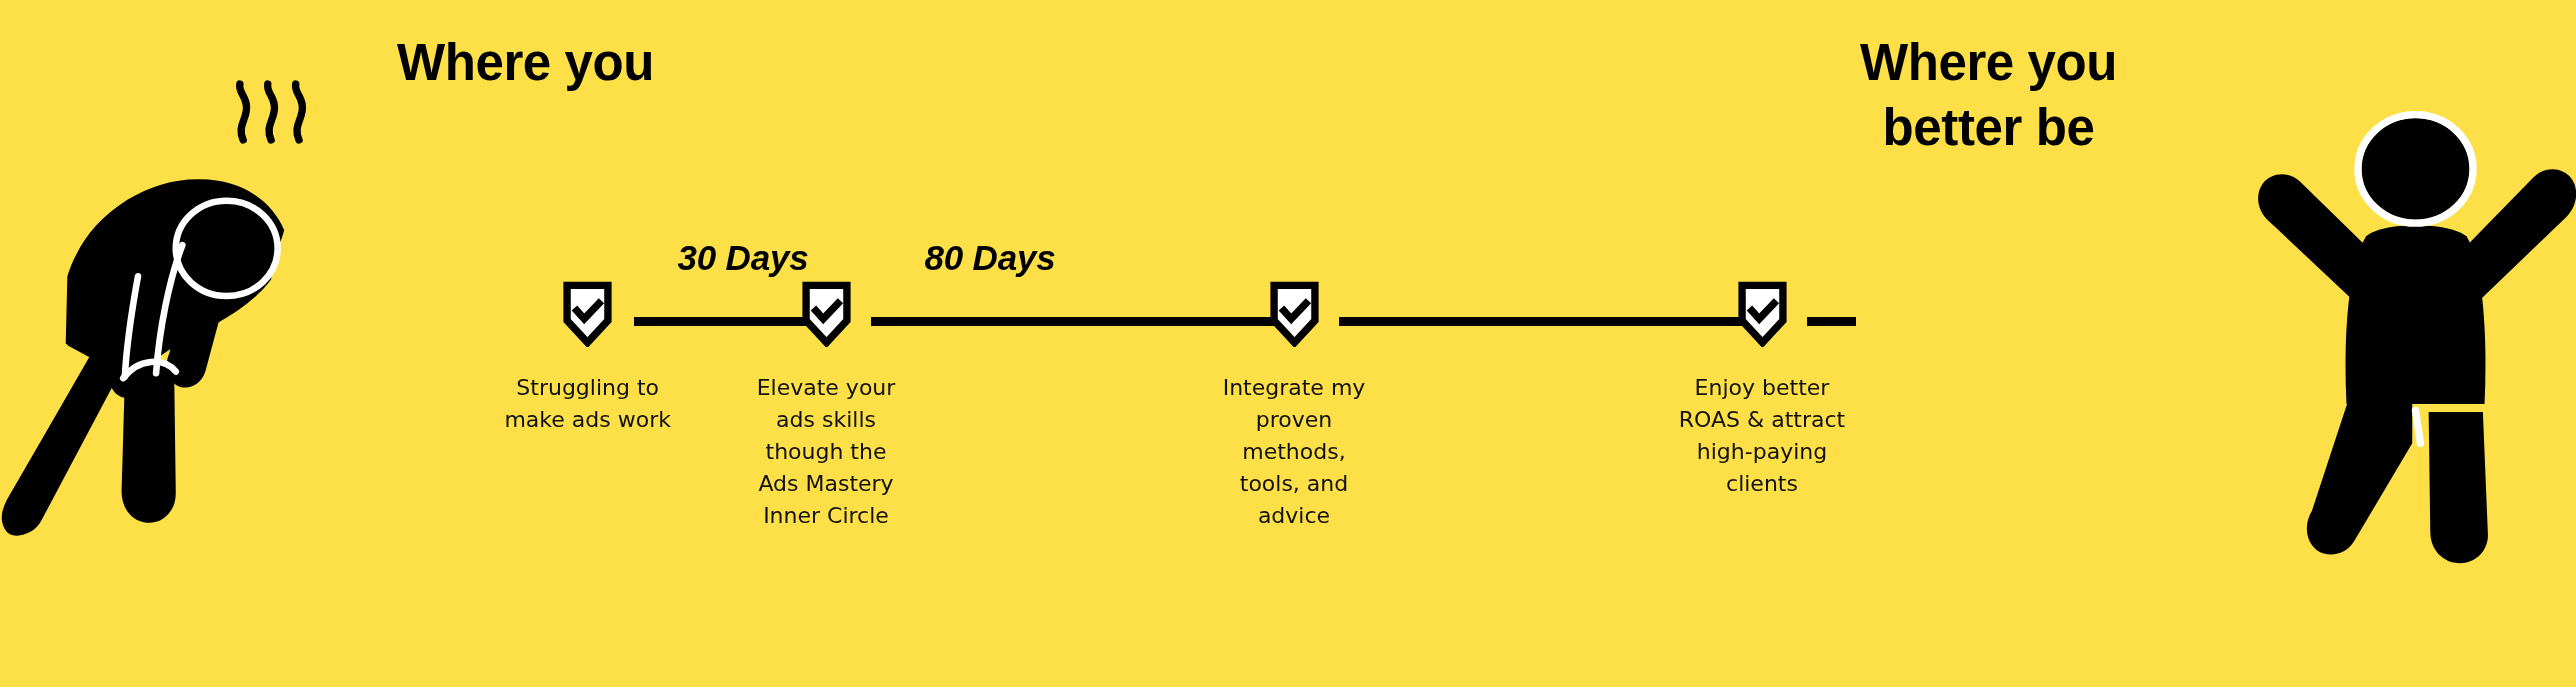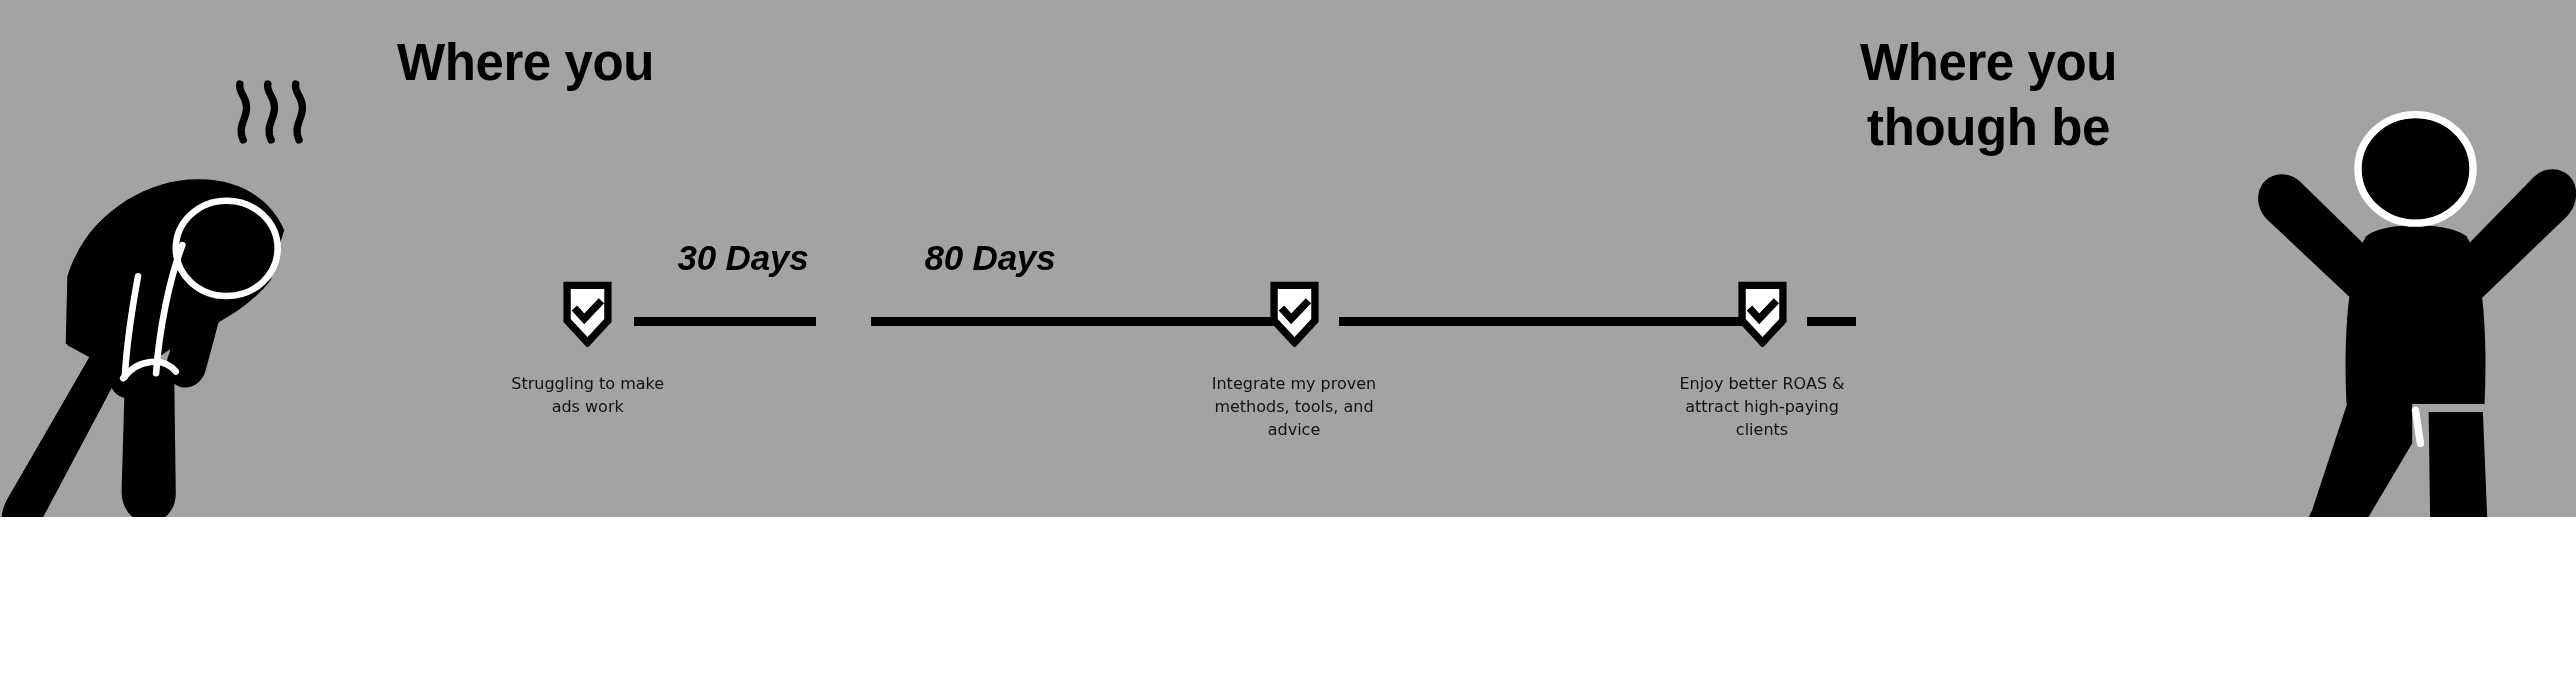--- a/index.html
+++ b/index.html
@@ -7,22 +7,22 @@
     padding: 0;
     background: #ffffff;
   }
   body {
     font-family: "Liberation Sans", sans-serif;
     color: #000000;
   }
   #page {
     position: relative;
     width: 2576px;
-    height: 517px;
-    background: #a3a3a3;
+    height: 687px;
+    background: #fde047;
     overflow: hidden;
   }
 
   
   .figure-left {
     position: absolute;
     left: 0px;
     top: 33px;
     width: 345px;
     height: 526px;
@@ -104,21 +104,21 @@
     height: 66px;
     margin: 0 auto;
   }
   .shield-wrap svg {
     display: block;
     width: 49px;
     height: 66px;
   }
   .caption {
     margin-top: 25px;
-    font-size: 16px;
+    font-size: 22px;
     line-height: 1.45;
     font-weight: normal;
     color: #111111;
     font-family: "DejaVu Sans", sans-serif;
     padding: 0 23px;
   }
 </style>
 </head>
 <body>
 
@@ -204,21 +204,21 @@
       </g>
     </svg>
   </div>
 
   <div class="heading heading-left">
     <span class="line">Where you</span>
   </div>
 
   <div class="heading heading-right">
     <span class="line">Where you</span>
-    <span class="line">though be</span>
+    <span class="line">better be</span>
   </div>
 
   <div class="timeline">
 
     <div class="connector" style="left:141px; width:182px;"></div>
     <div class="connector" style="left:378px; width:411px;"></div>
     <div class="connector" style="left:846px; width:412px;"></div>
     <div class="connector" style="left:1314px; width:49px;"></div>
 
     <div class="duration" style="left:127px;">
@@ -231,20 +231,29 @@
     <div class="milestone" style="left:-12.3px;">
       <div class="shield-wrap">
         <svg viewBox="0 0 60 80" xmlns="http://www.w3.org/2000/svg" aria-hidden="true">
           <path d="M5 5 H55 V48 L30 75 L5 48 Z" fill="#ffffff" stroke="#000000" stroke-width="9" stroke-linejoin="miter"></path>
           <path d="M17 36 L26 46 L44 27" fill="none" stroke="#000000" stroke-width="9" stroke-linecap="square" stroke-linejoin="miter"></path>
         </svg>
       </div>
       <div class="caption">Struggling to make ads work</div>
     </div>
 
+    <div class="milestone" style="left:226px;">
+      <div class="shield-wrap">
+        <svg viewBox="0 0 60 80" xmlns="http://www.w3.org/2000/svg" aria-hidden="true">
+          <path d="M5 5 H55 V48 L30 75 L5 48 Z" fill="#ffffff" stroke="#000000" stroke-width="9" stroke-linejoin="miter"></path>
+          <path d="M17 36 L26 46 L44 27" fill="none" stroke="#000000" stroke-width="9" stroke-linecap="square" stroke-linejoin="miter"></path>
+        </svg>
+      </div>
+      <div class="caption">Elevate your ads skills though the Ads Mastery Inner Circle</div>
+    </div>
 
     <div class="milestone" style="left:1162px;">
       <div class="shield-wrap">
         <svg viewBox="0 0 60 80" xmlns="http://www.w3.org/2000/svg" aria-hidden="true">
           <path d="M5 5 H55 V48 L30 75 L5 48 Z" fill="#ffffff" stroke="#000000" stroke-width="9" stroke-linejoin="miter"></path>
           <path d="M17 36 L26 46 L44 27" fill="none" stroke="#000000" stroke-width="9" stroke-linecap="square" stroke-linejoin="miter"></path>
         </svg>
       </div>
       <div class="caption">Enjoy better ROAS &amp; attract high-paying clients</div>
     </div>

